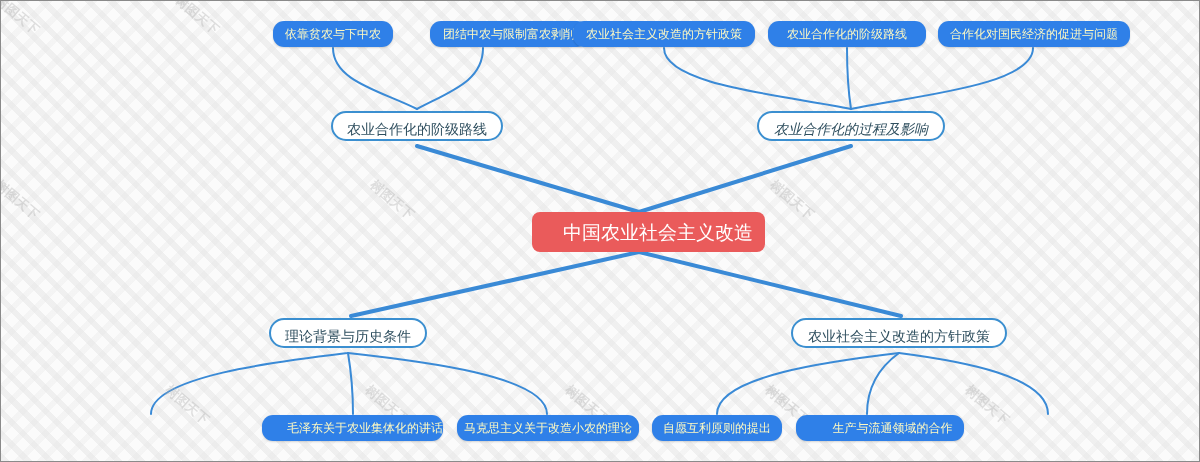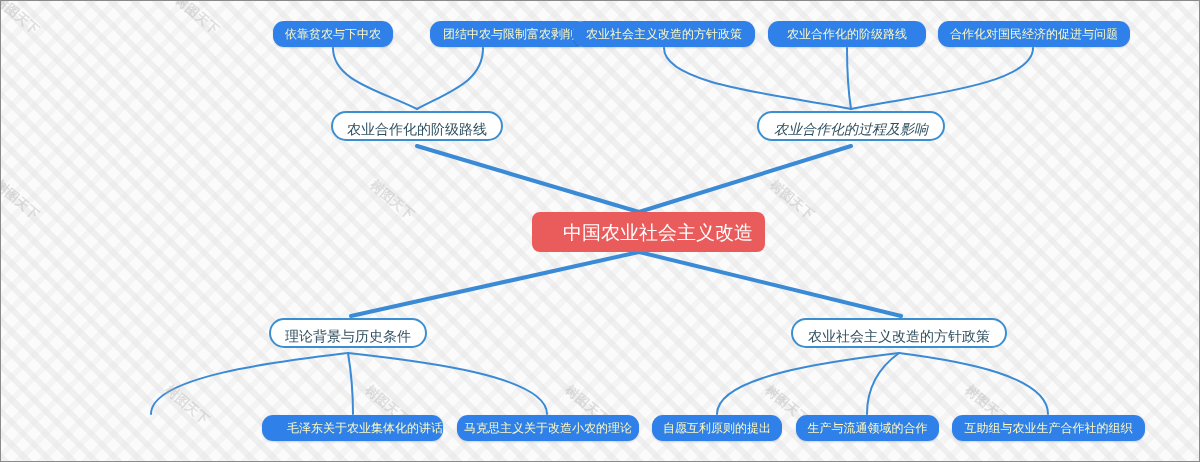--- a/index.html
+++ b/index.html
@@ -89,16 +89,15 @@
   <div class="branch" style="left:756px;top:110px;width:188px;font-style:italic;">农业合作化的过程及影响</div>
 
   <div class="root">中国农业社会主义改造</div>
 
   <div class="branch" style="left:790px;top:317px;width:216px;">农业社会主义改造的方针政策</div>
   <div class="branch" style="left:268px;top:317px;width:158px;">理论背景与历史条件</div>
 
   <div class="leaf" style="left:261px;top:414px;width:181px;text-align:right;">毛泽东关于农业集体化的讲话</div>
   <div class="leaf" style="left:456px;top:414px;width:182px;">马克思主义关于改造小农的理论</div>
   <div class="leaf" style="left:651px;top:414px;width:130px;">自愿互利原则的提出</div>
-  <div class="leaf" style="left:795px;top:414px;width:143px;">生产与流通领域的合作</div>
-  <div class="leaf" style="left:951px;top:414px;width:193px;">互助组与农业生产合作社的组织</div>
+  <div class="leaf" style="left:795px;top:414px;width:143px;padding-left:25px;">生产与流通领域的合作</div>
 
 </div>
 
 </body></html>

